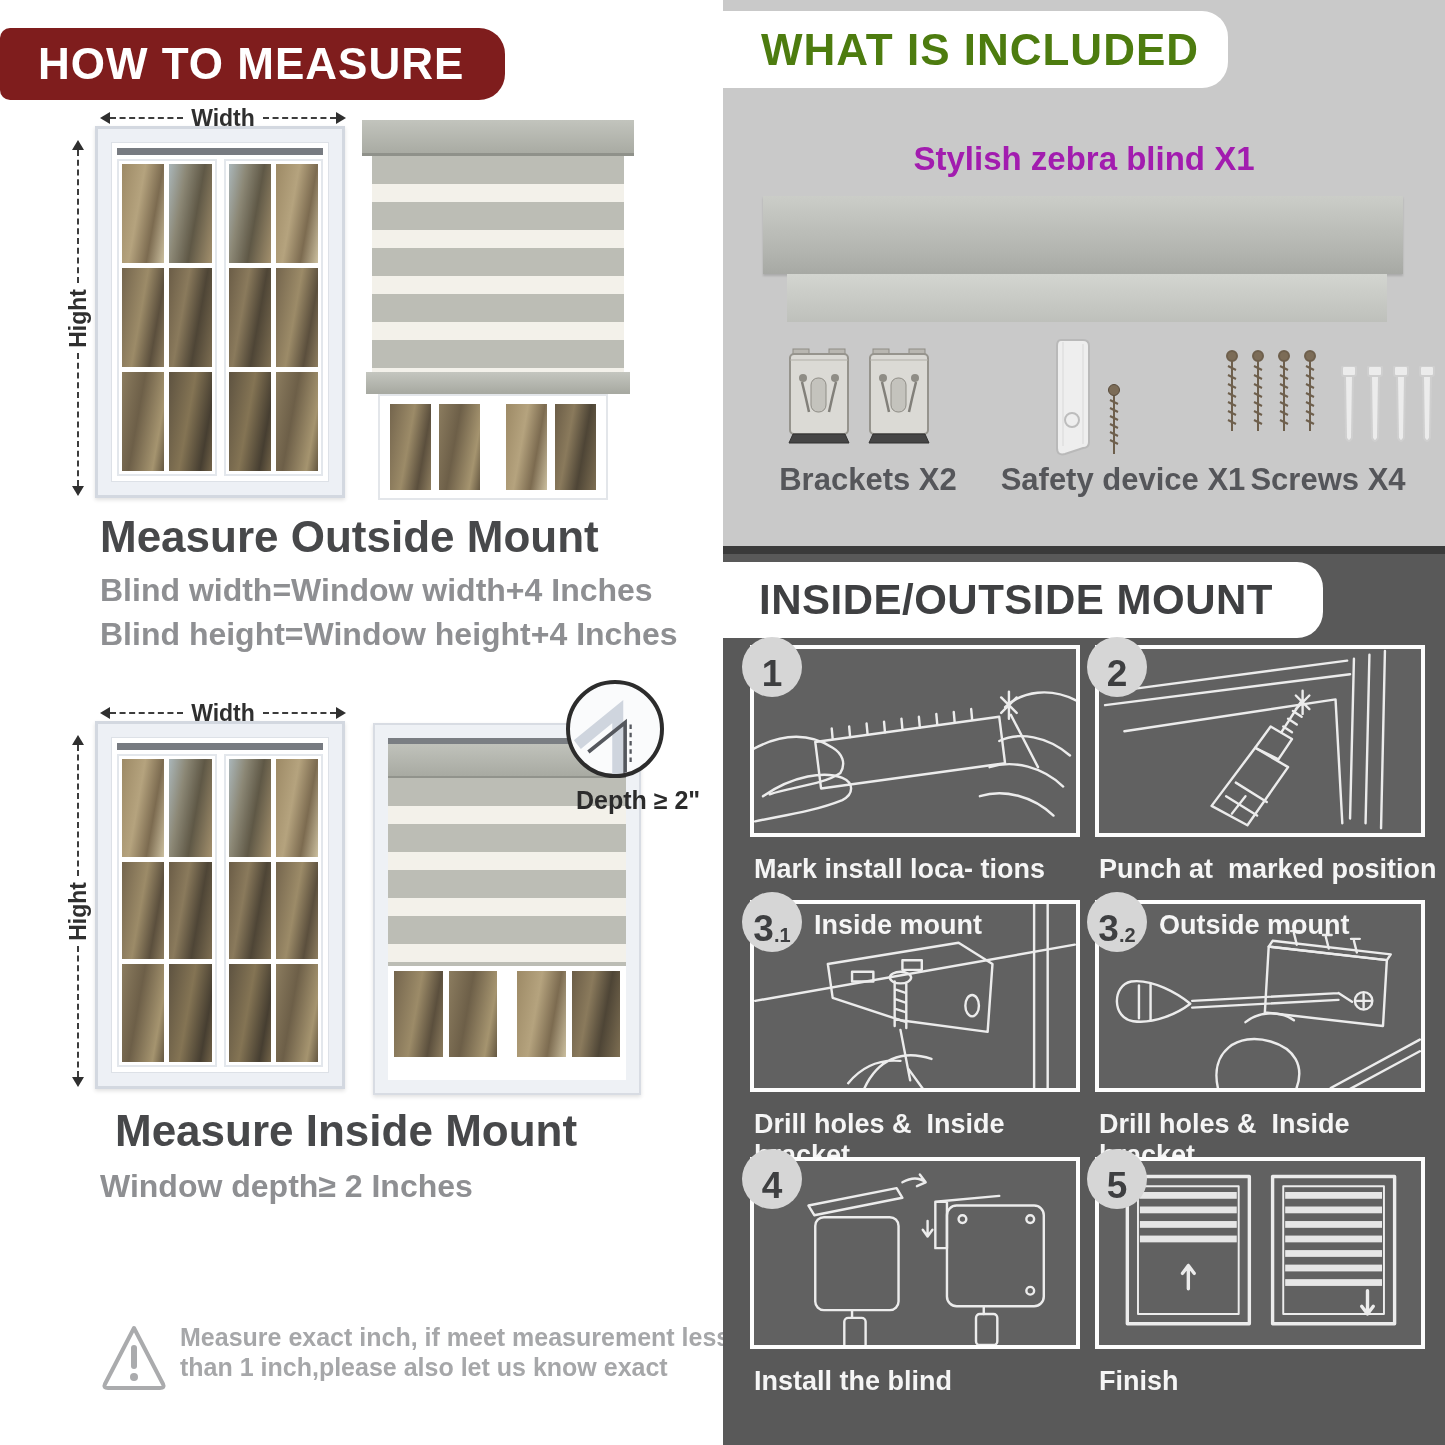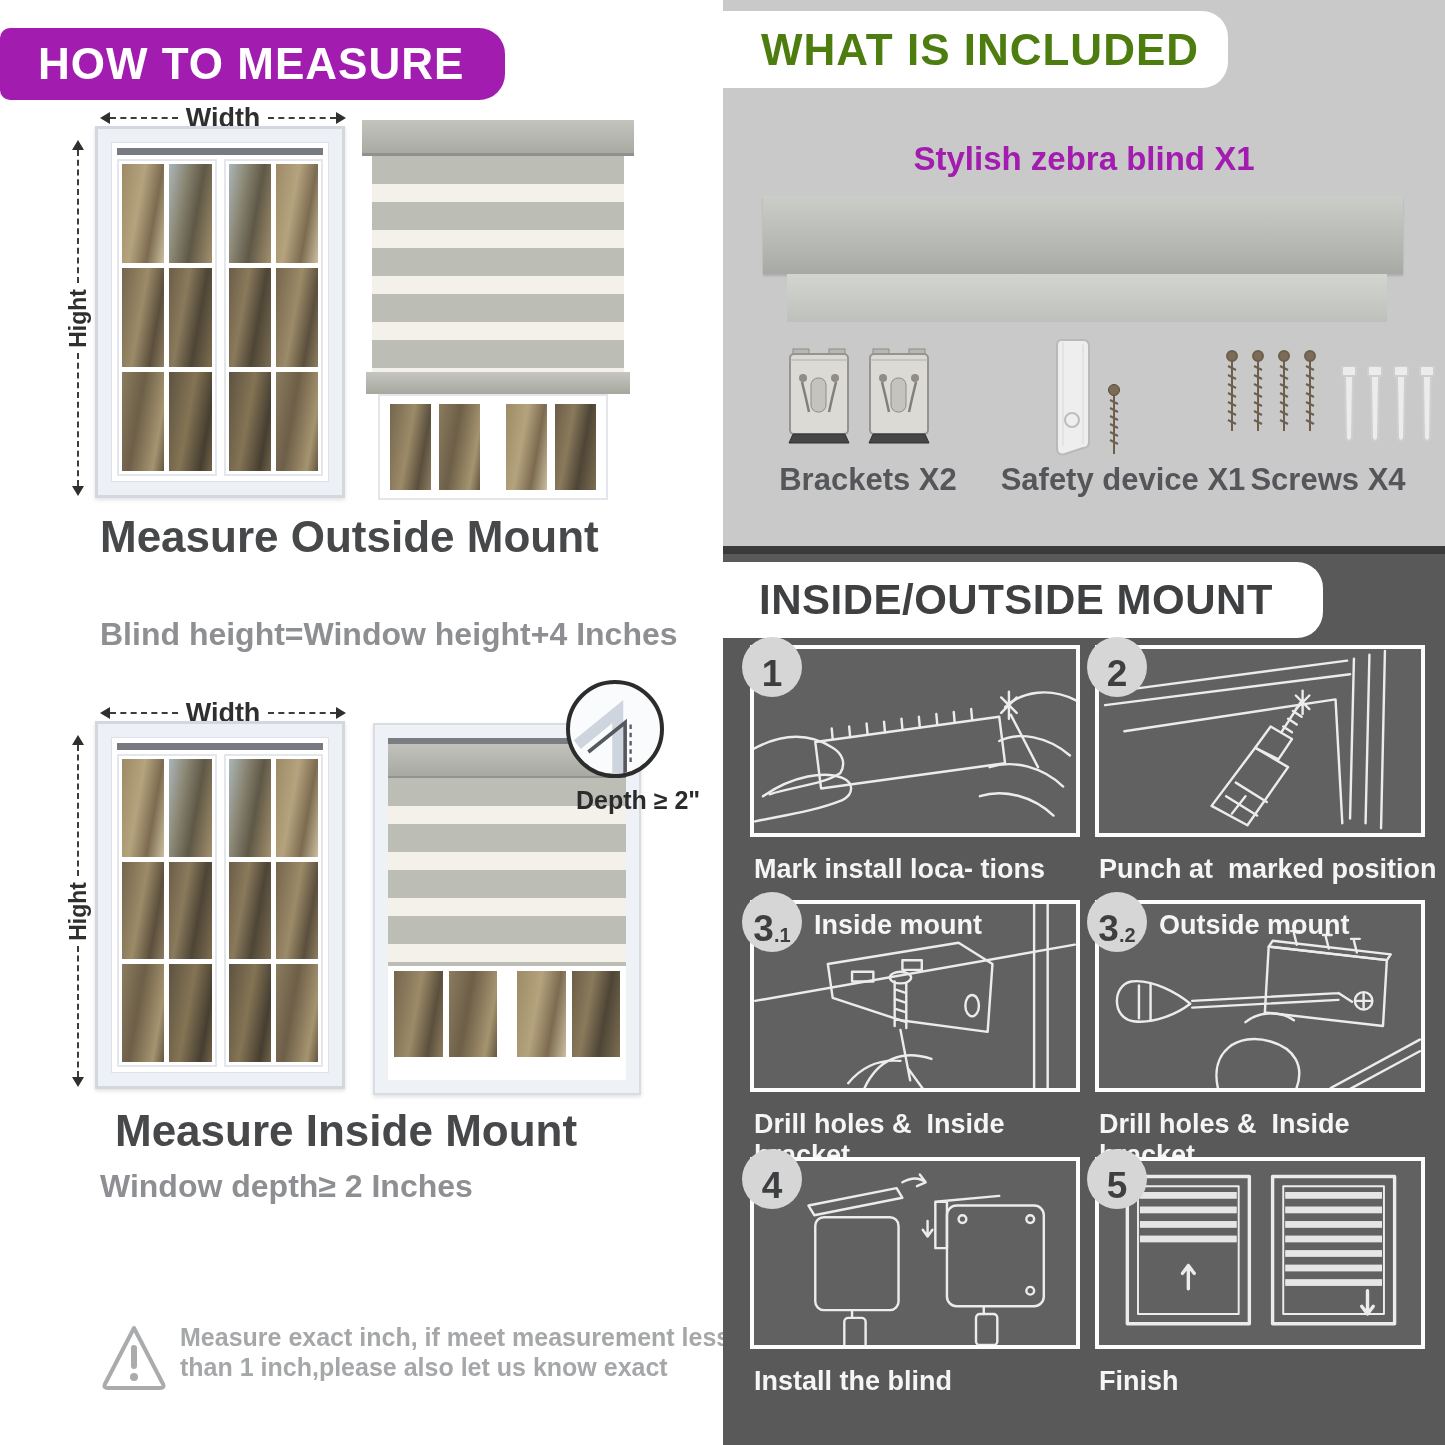--- a/index.html
+++ b/index.html
@@ -1,27 +1,27 @@
 <!DOCTYPE html>
 <html><head>
 <meta charset="utf-8">
 <style>
   * { margin:0; padding:0; box-sizing:border-box; }
   body { background:#fff; font-family:"Liberation Sans", sans-serif; }
   .canvas { position:relative; width:1445px; height:1445px; background:#fff; overflow:hidden; }
 
   
   .howto-banner { position:absolute; left:0; top:28px; width:505px; height:72px;
-    background:#a21caf; border-radius:10px 26px 26px 10px; display:flex; align-items:center;
+    background:#7f1d1d; border-radius:10px 26px 26px 10px; display:flex; align-items:center;
     padding-left:38px; color:#fff; font-size:44px; font-weight:bold; letter-spacing:1px; }
 
   
   .harrow { position:absolute; display:flex; align-items:center; height:20px; }
   .harrow .dash { flex:1; border-top:2px dashed #3c3c3c; }
-  .harrow .lbl { padding:0 8px; font-size:27px; font-weight:bold; color:#2f2f2f;text-decoration:underline; }
+  .harrow .lbl { padding:0 8px; font-size:23px; font-weight:bold; color:#2f2f2f;text-decoration:underline; }
   .tri-l { width:0;height:0;border-top:6px solid transparent;border-bottom:6px solid transparent;border-right:10px solid #2f2f2f; }
   .tri-r { width:0;height:0;border-top:6px solid transparent;border-bottom:6px solid transparent;border-left:10px solid #2f2f2f; }
   .varrow { position:absolute; width:20px; display:flex; flex-direction:column; align-items:center; }
   .varrow .dash { flex:1; border-left:2px dashed #3c3c3c; }
   .varrow .lbl { font-size:23px; font-weight:bold; color:#2f2f2f; writing-mode:vertical-rl; transform:rotate(180deg); padding:6px 0; }
   .tri-u { width:0;height:0;border-left:6px solid transparent;border-right:6px solid transparent;border-bottom:10px solid #2f2f2f; }
   .tri-d { width:0;height:0;border-left:6px solid transparent;border-right:6px solid transparent;border-top:10px solid #2f2f2f; }
 
   
   .window { position:absolute; background:#edf0f5; border:3px solid #d3d8e0; padding:13px;
@@ -162,20 +162,21 @@
       <div class="mid"></div>
       <div class="pane p1"></div>
         <div class="pane p4"></div>
     </div>
     <div class="headrail"></div>
     <div class="body stripes"></div>
     <div class="botrail"></div>
   </div>
 
   <div class="heading" style="left:100px; top:512px;">Measure Outside Mount</div>
+  <div class="formula" style="left:100px; top:572px;">Blind width=Window width+4 Inches</div>
   <div class="formula" style="left:100px; top:616px;">Blind height=Window height+4 Inches</div>
 
   <div class="harrow" style="left:100px; top:703px; width:246px;">
     <span class="tri-l"></span>
     <span class="dash"></span>
     <span class="lbl">Width</span>
     <span class="dash"></span>
     <span class="tri-r"></span>
   </div>
 

